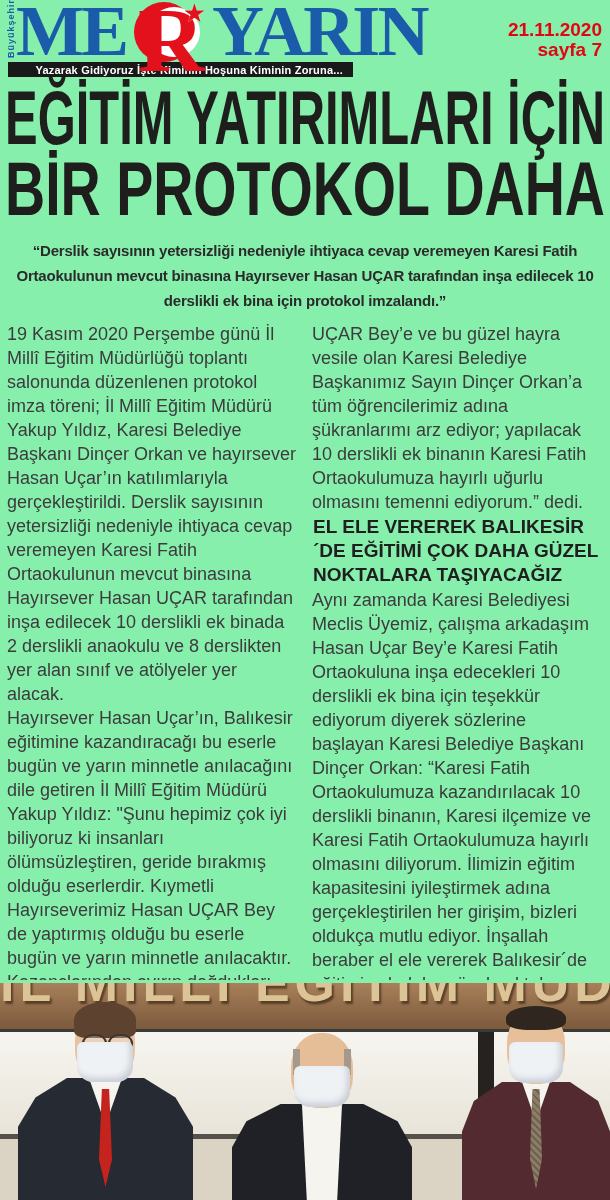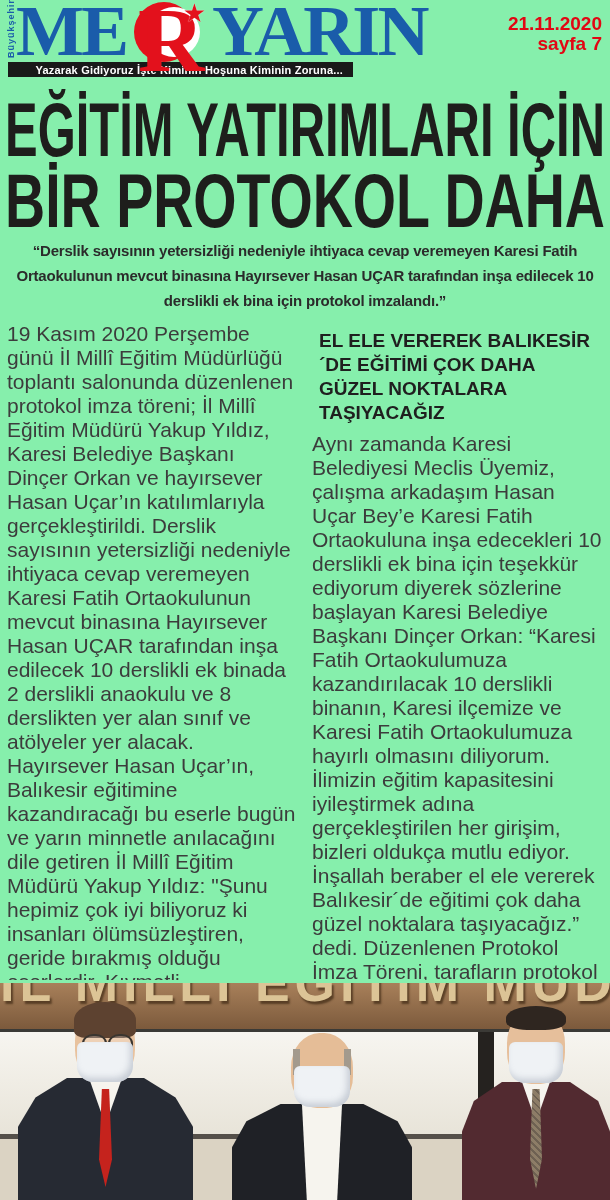--- a/index.html
+++ b/index.html
@@ -16,38 +16,38 @@
   .emblem{position:relative;width:86px;height:90px;z-index:3;}
   .crescent{position:absolute;top:0;left:8px;width:60px;height:60px;background:#e3111c;border-radius:50%;}
   .crescent-cut{position:absolute;top:5px;left:14px;width:52px;height:50px;background:#fff;border-radius:50%;}
   .star{position:absolute;top:-2px;right:6px;color:#e3111c;font-size:26px;line-height:26px;
         text-shadow:0 0 1px #fff;z-index:4;}
   .r-letter{position:absolute;top:-8px;left:12px;font-family:"Liberation Serif",serif;font-weight:700;
         font-size:92px;line-height:92px;color:#e3111c;z-index:3;}
   .slogan-bar{position:absolute;top:62px;left:8px;width:345px;height:15px;background:#191919;
         display:flex;align-items:center;justify-content:flex-end;z-index:1;}
   .slogan-bar span{color:#fff;font-size:11px;font-weight:bold;padding-right:10px;letter-spacing:.2px;}
-  .dateblock{position:absolute;top:14px;right:8px;text-align:right;color:#e20613;font-weight:bold;
+  .dateblock{position:absolute;top:20px;right:8px;text-align:right;color:#e20613;font-weight:bold;
         font-size:19px;line-height:20px;}
 
   
-  .headline{position:absolute;top:92px;left:0;width:610px;text-align:center;}
+  .headline{position:absolute;top:80px;left:0;width:610px;text-align:center;}
   .headline svg{display:block;overflow:visible;}
   .headline text{font-family:"Liberation Sans",sans-serif;font-weight:700;fill:#1e1e1c;}
 
   
   .subhead{position:absolute;top:238px;left:4px;right:4px;margin:0;text-align:center;
         font-size:15px;line-height:25px;font-weight:bold;color:#2b2b2b;letter-spacing:-0.2px;}
 
   
   .columns{position:absolute;top:322px;left:7px;right:7px;height:658px;display:flex;gap:14px;
         overflow:hidden;}
   .col{flex:1;min-width:0;}
-  .col p{margin:0;font-size:21px;line-height:24px;color:#3c3c3c;}
-  .col h3{margin:7px;font-size:19px;line-height:24px;font-weight:bold;color:#1f1f1f;}
+  .col p{margin:0;font-size:18px;line-height:24px;color:#3c3c3c;}
+  .col h3{margin:1px;font-size:19px;line-height:24px;font-weight:bold;color:#1f1f1f;}
 
   
   .photo{position:absolute;top:983px;left:0;width:610px;height:217px;margin:0;overflow:hidden;
         background:#e9e1d1;}
   .wood{position:absolute;top:0;left:0;right:0;height:46px;overflow:hidden;
         background:linear-gradient(#a8805a,#7c5a3c);}
   .wall-text{position:absolute;top:-30px;left:0;width:100%;text-align:center;white-space:nowrap;
         font-size:52px;font-weight:800;color:#dcc496;letter-spacing:5px;
         text-shadow:2px 3px 2px rgba(55,35,15,.65);}
   .frame-line{position:absolute;top:44px;left:0;right:0;height:5px;background:#3b3a36;}
@@ -140,20 +140,21 @@
   </div>
 
   <p class="subhead">“Derslik sayısının yetersizliği nedeniyle ihtiyaca cevap veremeyen Karesi Fatih Ortaokulunun mevcut binasına Hayırsever Hasan UÇAR tarafından inşa edilecek 10 derslikli ek bina için protokol imzalandı.”</p>
 
   <div class="columns">
     <div class="col">
       <p>19 Kasım 2020 Perşembe günü İl Millî Eğitim Müdürlüğü toplantı salonunda düzenlenen protokol imza töreni; İl Millî Eğitim Müdürü Yakup Yıldız, Karesi Belediye Başkanı Dinçer Orkan ve hayırsever Hasan Uçar’ın katılımlarıyla gerçekleştirildi. Derslik sayısının yetersizliği nedeniyle ihtiyaca cevap veremeyen Karesi Fatih Ortaokulunun mevcut binasına Hayırsever Hasan UÇAR tarafından inşa edilecek 10 derslikli ek binada 2 derslikli anaokulu ve 8 derslikten yer alan sınıf ve atölyeler yer alacak.</p>
       <p>Hayırsever Hasan Uçar’ın, Balıkesir eğitimine kazandıracağı bu eserle bugün ve yarın minnetle anılacağını dile getiren İl Millî Eğitim Müdürü Yakup Yıldız: "Şunu hepimiz çok iyi biliyoruz ki insanları ölümsüzleştiren, geride bırakmış olduğu eserlerdir. Kıymetli Hayırseverimiz Hasan UÇAR Bey de yaptırmış olduğu bu eserle bugün ve yarın minnetle anılacaktır. Kazançlarından ayırıp doğdukları, sevdikleri bu topraklara eser kazandıran Hayırseverimiz Hasan</p>
     </div>
     <div class="col">
+      <p>UÇAR Bey’e ve bu güzel hayra vesile olan Karesi Belediye Başkanımız Sayın Dinçer Orkan’a tüm öğrencilerimiz adına şükranlarımı arz ediyor; yapılacak 10 derslikli ek binanın Karesi Fatih Ortaokulumuza hayırlı uğurlu olmasını temenni ediyorum.” dedi.</p>
       <h3>EL ELE VEREREK BALIKESİR´DE EĞİTİMİ ÇOK DAHA GÜZEL NOKTALARA TAŞIYACAĞIZ</h3>
       <p>Aynı zamanda Karesi Belediyesi Meclis Üyemiz, çalışma arkadaşım Hasan Uçar Bey’e Karesi Fatih Ortaokuluna inşa edecekleri 10 derslikli ek bina için teşekkür ediyorum diyerek sözlerine başlayan Karesi Belediye Başkanı Dinçer Orkan: “Karesi Fatih Ortaokulumuza kazandırılacak 10 derslikli binanın, Karesi ilçemize ve Karesi Fatih Ortaokulumuza hayırlı olmasını diliyorum. İlimizin eğitim kapasitesini iyileştirmek adına gerçekleştirilen her girişim, bizleri oldukça mutlu ediyor. İnşallah beraber el ele vererek Balıkesir´de eğitimi çok daha güzel noktalara taşıyacağız.” dedi. Düzenlenen Protokol İmza Töreni, tarafların protokol metnini imzalaması ve hatıra fotoğrafı çekimi ile sona erdi:</p>
     </div>
   </div>
 
   <figure class="photo">
     <div class="panel"></div>
     <div class="panel-seam"></div>
     <div class="lower-wall"></div>
     <div class="dark-strip"></div>

